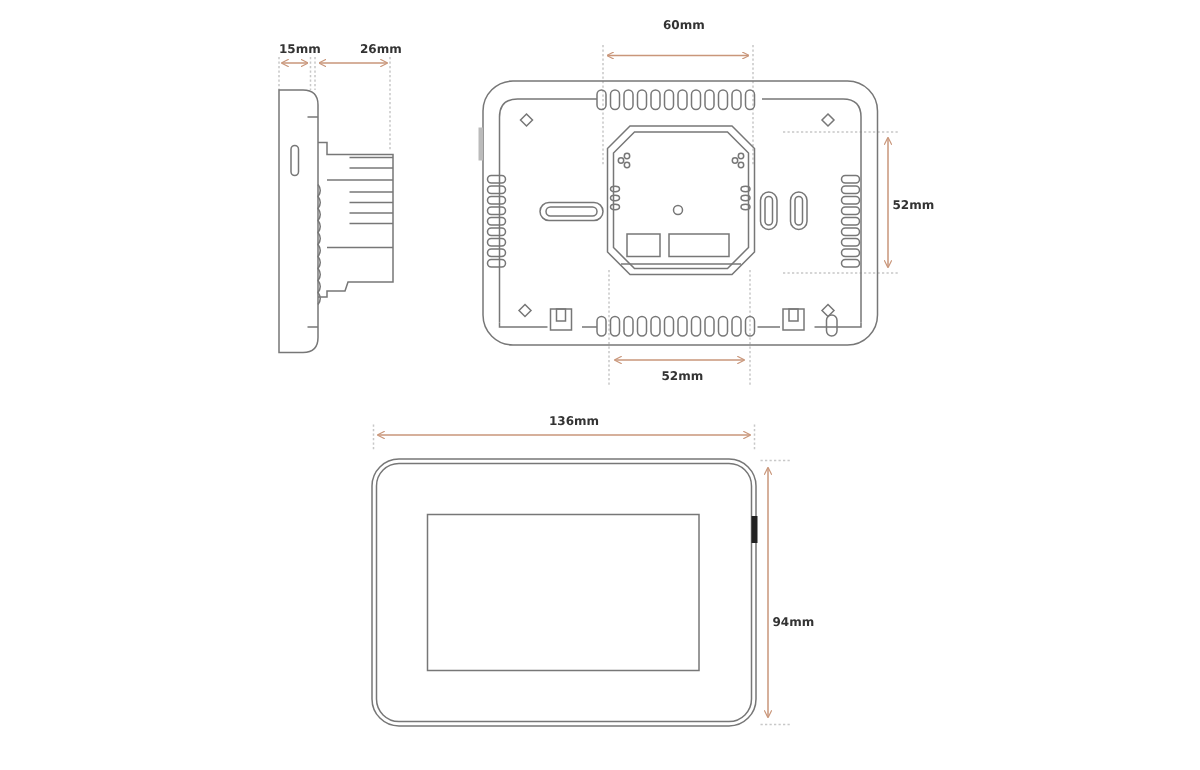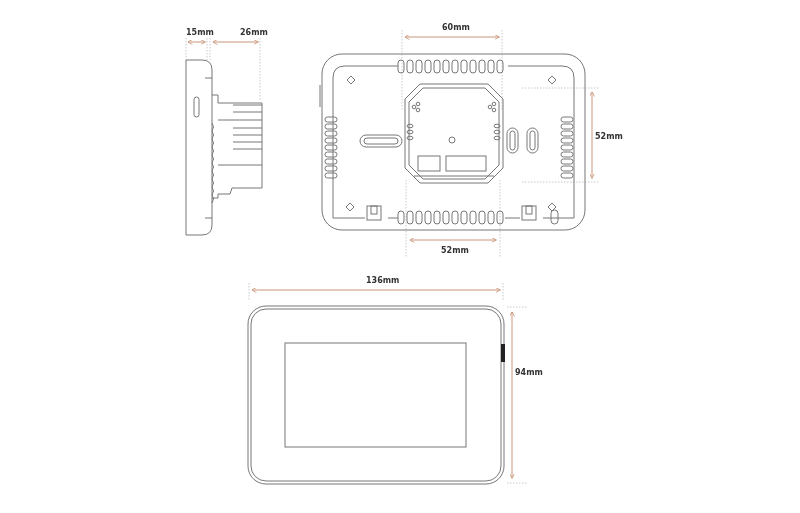--- a/index.html
+++ b/index.html
@@ -178,18 +178,18 @@
     <line x1="512" y1="312" x2="512" y2="478" stroke="#c9967a" marker-start="url(#arr)" marker-end="url(#arr)"></line>
     <rect x="248" y="306" width="256" height="178" rx="18"></rect>
     <rect x="251" y="309" width="250" height="172" rx="15"></rect>
     <rect x="285" y="343" width="181" height="104"></rect>
     <rect x="501" y="344" width="4" height="18" fill="#222" stroke="none"></rect>
   </g>
 </svg>
 
 <div class="dim-label" style="left:186px;top:28px;">15mm</div>
 <div class="dim-label" style="left:240px;top:28px;">26mm</div>
-<div class="dim-label" style="left:442px;top:23px;">60mm</div>
+<div class="dim-label" style="left:442px;top:12px;">60mm</div>
 <div class="dim-label" style="left:441px;top:246px;">52mm</div>
 <div class="dim-label" style="left:595px;top:132px;">52mm</div>
 <div class="dim-label" style="left:366px;top:276px;">136mm</div>
-<div class="dim-label" style="left:515px;top:368px;text-align:right;">94mm</div>
+<div class="dim-label" style="left:515px;top:410px;text-align:right;">94mm</div>
 </div>
 
 </body></html>

